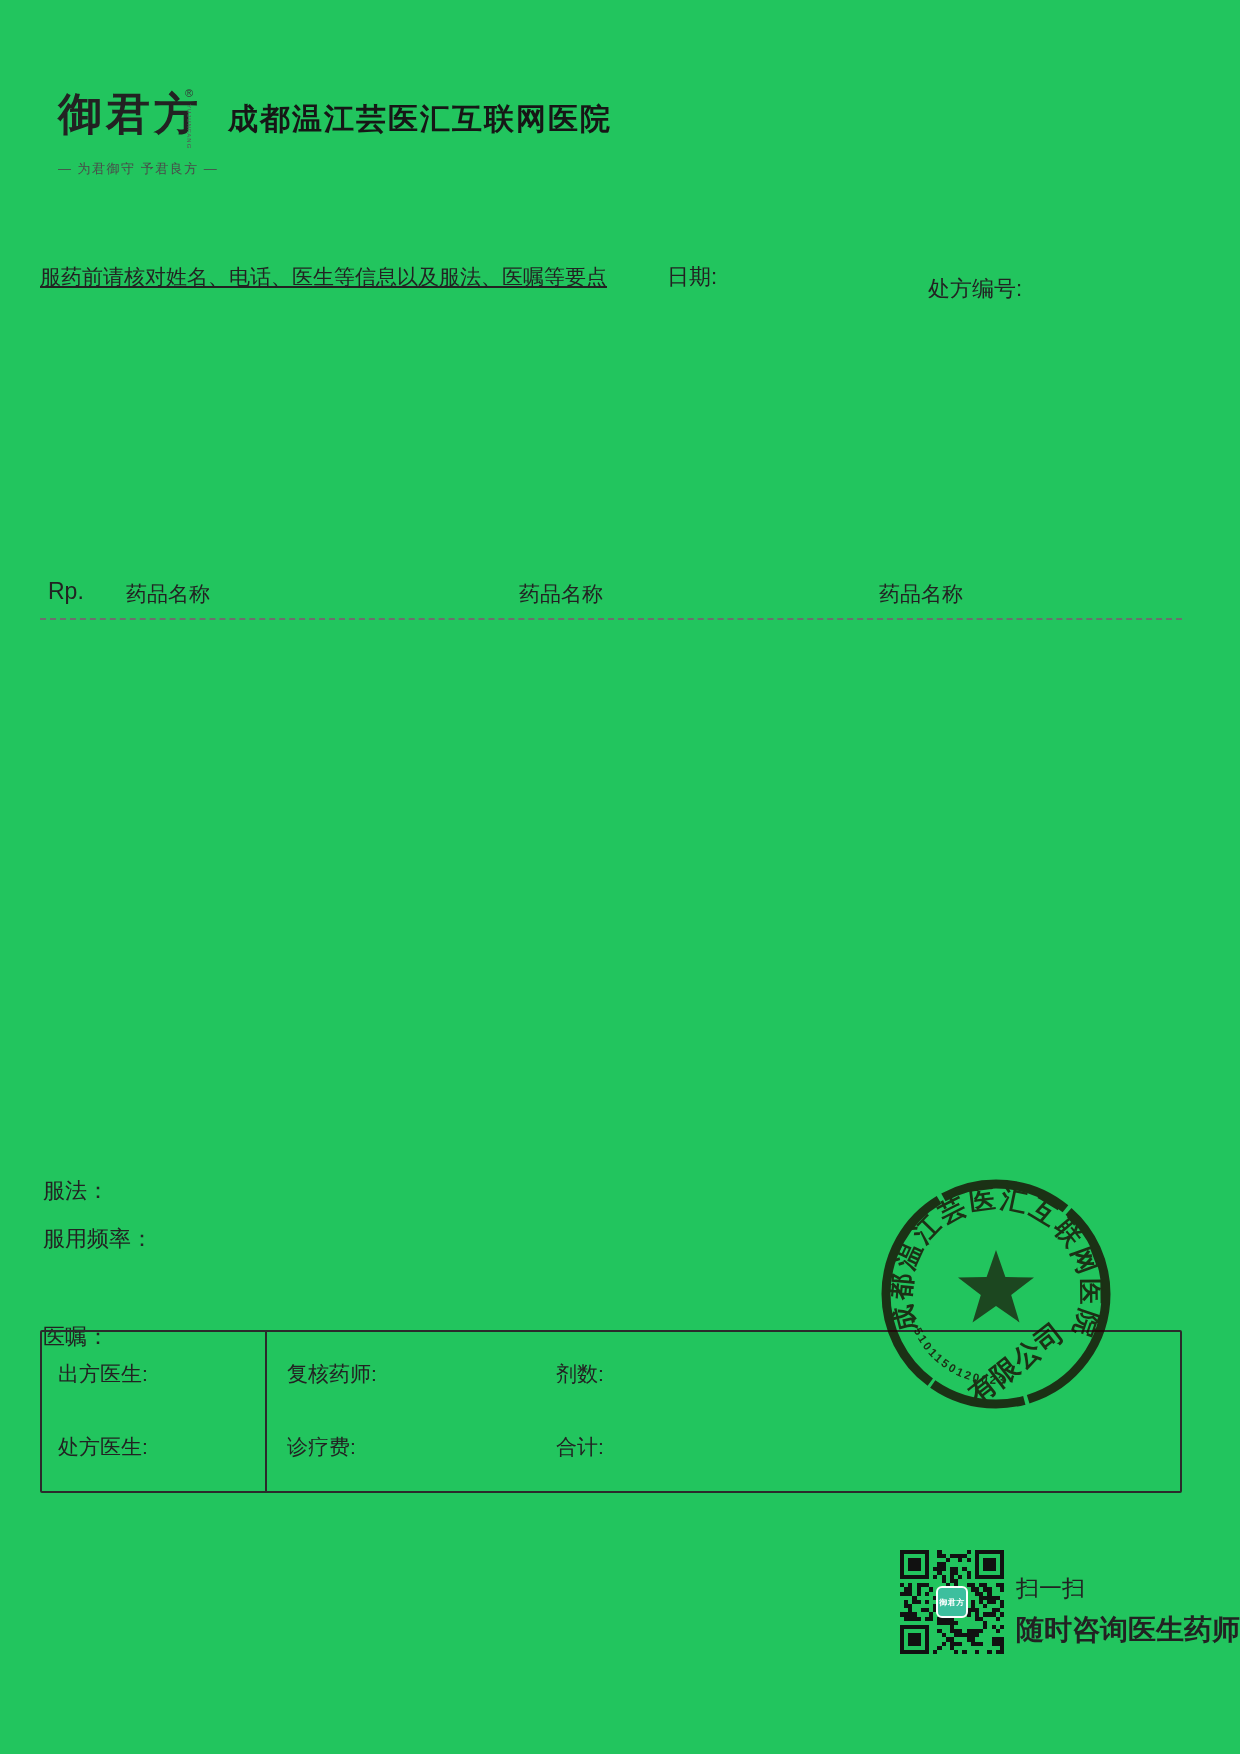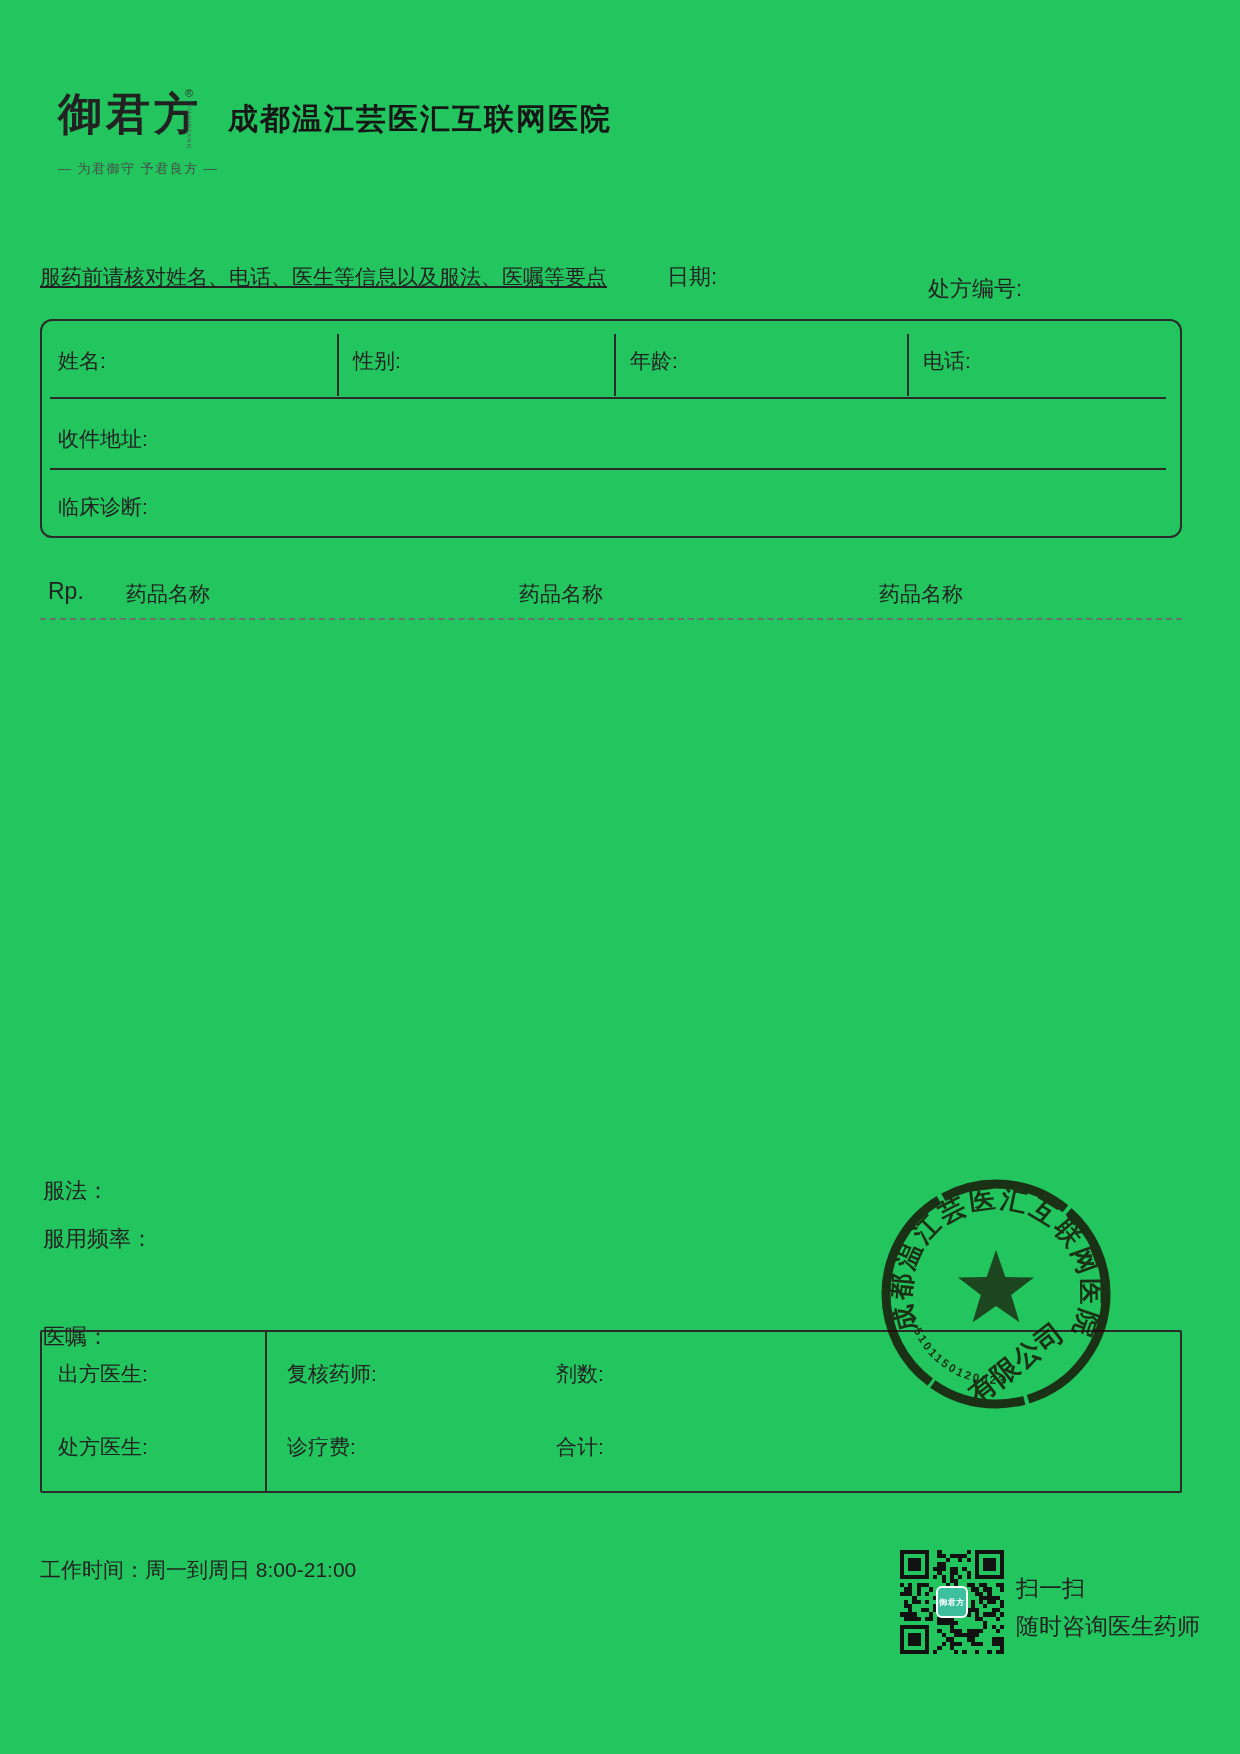--- a/index.html
+++ b/index.html
@@ -52,52 +52,39 @@
   .stamp text{font-family:"Liberation Sans",sans-serif;}
 
   
   .note{left:40px;font-size:21px;color:#222;}
   .qr-box{left:900px;top:1550px;width:104px;height:104px;}
   .qr-box svg{display:block;}
   .qr-logo{position:absolute;left:36px;top:36px;width:32px;height:32px;border-radius:6px;
            border:2px solid #fff;box-sizing:border-box;display:flex;align-items:center;
            justify-content:center;color:#fff;font-size:8px;font-weight:700;letter-spacing:0.5px;}
   .scan-label{left:1016px;top:1573px;font-size:23px;color:#222;}
-  .scan-desc{left:1016px;top:1611px;font-size:23px;color:#222;}
+  .scan-desc{left:1016px;top:1611px;font-size:28px;color:#222;font-weight:bold;}
 </style>
 </head>
 <body>
 
 <div class="page">
 
   <div class="abs brand">御君方</div>
   <div class="abs brand-side">
     <span class="brand-reg">®</span>
     <span class="brand-vert">YUJUNFANG</span>
   </div>
   <div class="abs brand-tagline">— 为君御守 予君良方 —</div>
   <div class="abs hospital-title">成都温江芸医汇互联网医院</div>
 
   <div class="abs notice">服药前请核对姓名、电话、医生等信息以及服法、医嘱等要点</div>
   <div class="abs date-label">日期:</div>
   <div class="abs rxno-label">处方编号:</div>
 
-  <div class="abs patient-box">
-    <div class="pb-label" style="left:16px;top:26px">姓名:</div>
-    <div class="pb-label" style="left:311px;top:26px">性别:</div>
-    <div class="pb-label" style="left:588px;top:26px">年龄:</div>
-    <div class="pb-label" style="left:881px;top:26px">电话:</div>
-    <div class="pb-vdiv" style="left:295px"></div>
-    <div class="pb-vdiv" style="left:572px"></div>
-    <div class="pb-vdiv" style="left:865px"></div>
-    <div class="pb-hline" style="top:76px"></div>
-    <div class="pb-label" style="left:16px;top:104px">收件地址:</div>
-    <div class="pb-hline" style="top:147px"></div>
-    <div class="pb-label" style="left:16px;top:172px">临床诊断:</div>
-  </div>
 
   <div class="abs rp-label">Rp.</div>
   <div class="abs drug-col" style="left:126px">药品名称</div>
   <div class="abs drug-col" style="left:519px">药品名称</div>
   <div class="abs drug-col" style="left:879px">药品名称</div>
   <div class="abs dashed-line"></div>
 
   <div class="abs usage-label" style="top:1176px">服法：</div>
   <div class="abs usage-label" style="top:1224px">服用频率：</div>
   <div class="abs usage-label" style="top:1322px">医嘱：</div>
@@ -123,21 +110,20 @@
         </text>
         <text font-size="11.5" letter-spacing="2.5" font-weight="700" fill="#c2251c">
           <textPath href="#stamp-arc-bottom" startOffset="6">5101150120023</textPath>
         </text>
         <text x="146" y="196" font-size="27" letter-spacing="1" font-weight="700" text-anchor="middle" transform="rotate(-38 146 196)" fill="#c2251c">有限公司</text>
         <polygon opacity="0.85" points="120,76 129.4,103.1 158,103.6 135.2,120.9 143.5,148.4 120,132 96.5,148.4 104.8,120.9 82,103.6 110.6,103.1" fill="#c2251c"></polygon>
       </g>
     </svg>
   </div>
 
-  <div class="abs note" style="top:1556px">工作时间：周一到周日 8:00-21:00</div>
 
   <div class="abs qr-box">
     <svg id="qr-svg" viewBox="0 0 25 25" width="104" height="104" fill="#111" shape-rendering="crispEdges">
         <rect x="0" y="0" width="1" height="1"></rect>
         <rect x="1" y="0" width="1" height="1"></rect>
         <rect x="2" y="0" width="1" height="1"></rect>
         <rect x="3" y="0" width="1" height="1"></rect>
         <rect x="4" y="0" width="1" height="1"></rect>
         <rect x="5" y="0" width="1" height="1"></rect>
         <rect x="6" y="0" width="1" height="1"></rect>

